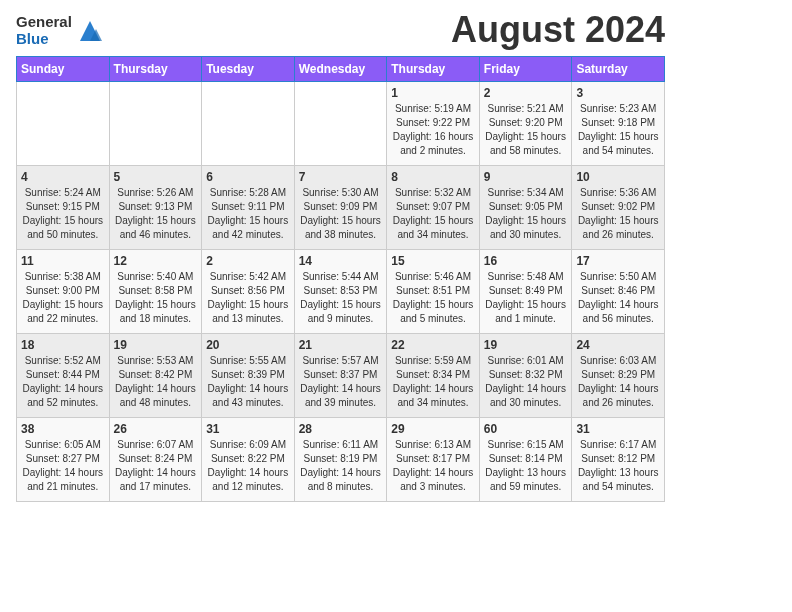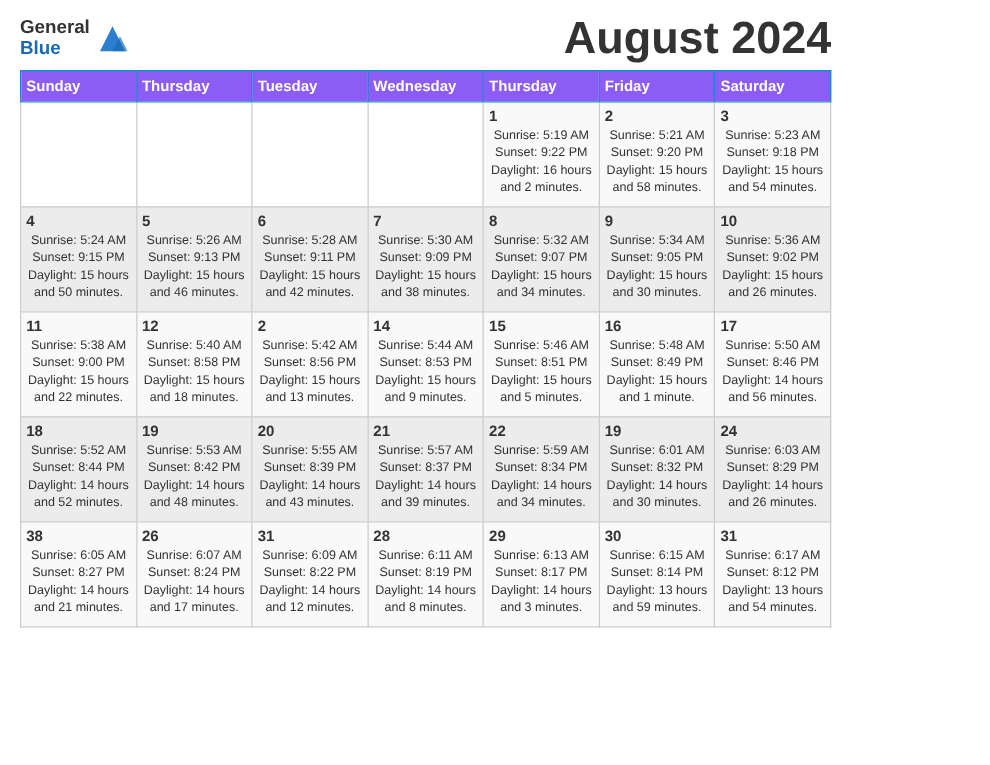--- a/index.html
+++ b/index.html
@@ -260,21 +260,21 @@
           </td>
           <td>
             <span class="day-num">28</span>
             <div class="day-info">Sunrise: 6:11 AM<br>Sunset: 8:19 PM<br>Daylight: 14 hours<br>and 8 minutes.</div>
           </td>
           <td>
             <span class="day-num">29</span>
             <div class="day-info">Sunrise: 6:13 AM<br>Sunset: 8:17 PM<br>Daylight: 14 hours<br>and 3 minutes.</div>
           </td>
           <td>
-            <span class="day-num">30</span>
+            <span class="day-num">60</span>
             <div class="day-info">Sunrise: 6:15 AM<br>Sunset: 8:14 PM<br>Daylight: 13 hours<br>and 59 minutes.</div>
           </td>
           <td>
             <span class="day-num">31</span>
             <div class="day-info">Sunrise: 6:17 AM<br>Sunset: 8:12 PM<br>Daylight: 13 hours<br>and 54 minutes.</div>
           </td>
         </tr>
       </tbody>
   </table>
 </div>

